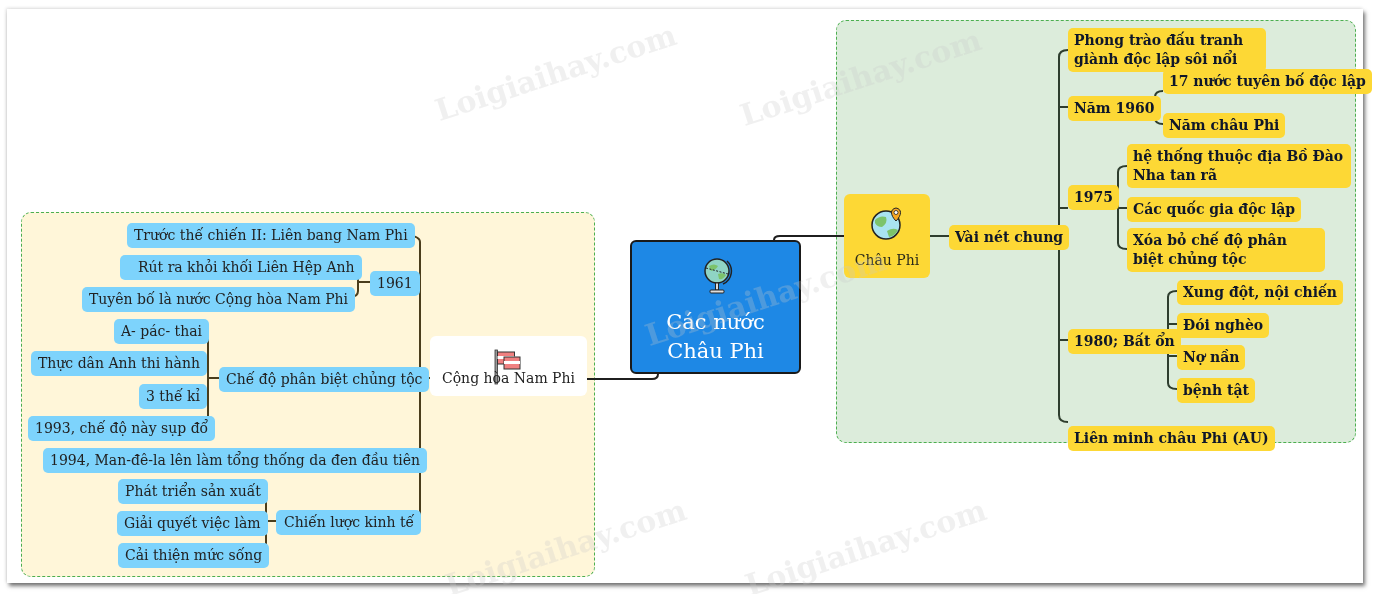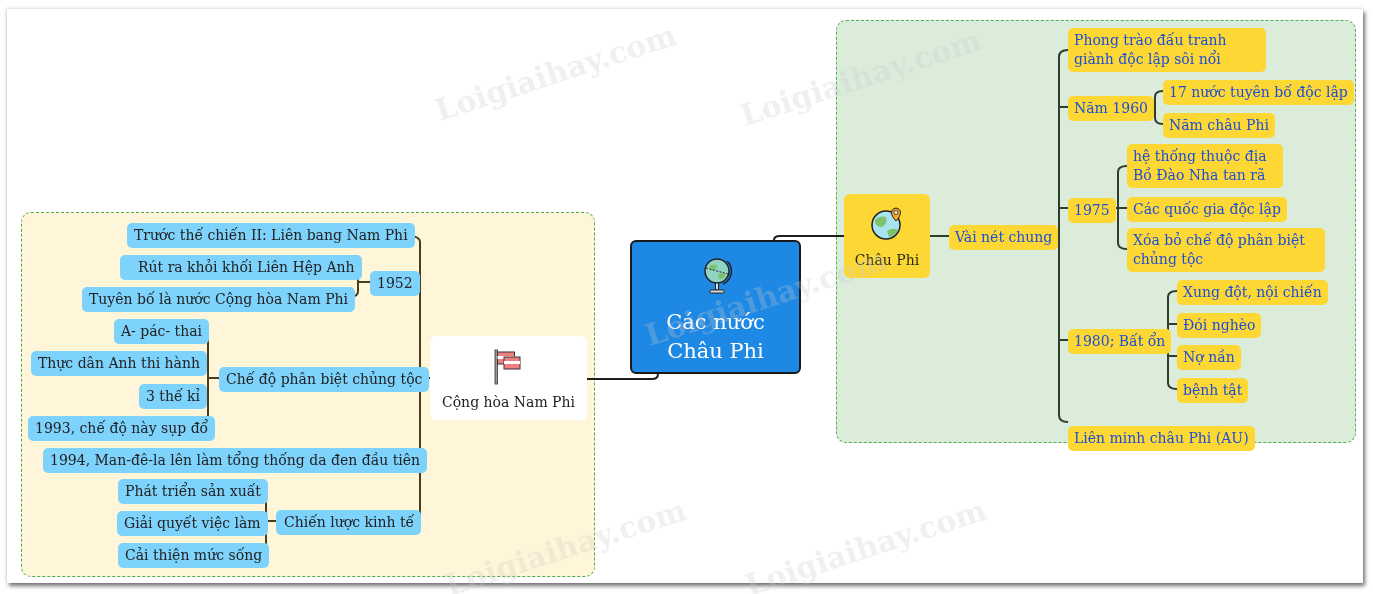--- a/index.html
+++ b/index.html
@@ -5,27 +5,27 @@
   html, body { margin:0; padding:0; }
   body { width:1373px; height:594px; position:relative; overflow:hidden; background:#ffffff; font-family:"DejaVu Serif", serif; }
   .frame { position:absolute; left:7px; top:9px; width:1356px; height:574px; background:#ffffff; box-shadow: 2px 3px 4px rgba(0,0,0,0.55), -1px -1px 3px rgba(0,0,0,0.12); }
   .wm { position:absolute; color:rgba(200,200,200,0.28); font-family:"DejaVu Serif", serif; font-weight:bold; font-size:30px; transform:rotate(-18deg); white-space:nowrap; pointer-events:none; z-index:20; }
   .region { position:absolute; border:1.5px dashed #4caf50; border-radius:10px; }
   .region-left { left:21px; top:212px; width:572px; height:363px; background:#fff6d9; }
   .region-right { left:836px; top:20px; width:518px; height:421px; background:#dcecdb; }
   svg.lines { position:absolute; left:0; top:0; width:1373px; height:594px; z-index:2; }
   .node { position:absolute; z-index:3; font-size:14px; color:#222; line-height:19px; border-radius:5px; white-space:nowrap; box-sizing:border-box; }
   .w { background:#7dd3fc; padding:3px 7px; }
-  .y { background:#fdd835; padding:3px 6px; color:#1d4ed8; }
+  .y { background:#fdd835; padding:3px 6px; color:#0f172a;font-weight:bold; }
   .wrap { white-space:normal; }
   .root { position:absolute; z-index:4; left:630px; top:240px; width:171px; height:134px; background:#1e88e5; border:2px solid #1a1a1a; border-radius:6px; box-sizing:border-box; color:#ffffff; text-align:center; }
   .root .title { position:absolute; left:0; right:0; top:66px; font-size:21px; line-height:29px; }
   .root .icon { position:absolute; left:69px; top:14px; width:32px; height:40px; }
   .sub-main { position:absolute; z-index:3; box-sizing:border-box; border-radius:6px; text-align:center; font-size:14px; }
-  .sa { left:430px; top:336px; width:157px; height:84px; background:#ffffff; color:#222; }
+  .sa { left:430px; top:336px; width:157px; height:60px; background:#ffffff; color:#222; }
   .sb { left:844px; top:194px; width:86px; height:84px; background:#fdd835; color:#2a2a1a; }
   .sub-main .lbl { position:absolute; left:0; right:0; bottom:10px; }
 </style>
 </head>
 <body>
 
 <div class="frame"></div>
 
 <div class="region region-left"></div>
 <div class="region region-right"></div>
@@ -99,21 +99,21 @@
     <rect x="3" y="2" width="2.5" height="34" fill="#999" stroke="#333" stroke-width="0.8"></rect>
     <rect x="5.5" y="4" width="17" height="12" fill="#f08080" stroke="#333" stroke-width="1"></rect>
     <rect x="5.5" y="8" width="17" height="3" fill="#ffffff"></rect>
     <rect x="12" y="9" width="16" height="12" fill="#f08080" stroke="#333" stroke-width="1"></rect>
     <rect x="12" y="13" width="16" height="3" fill="#ffffff"></rect>
   </svg>
   <div class="lbl">Cộng hòa Nam Phi</div>
 </div>
 
 <div class="node w" style="left:127px;top:223px;">Trước thế chiến II: Liên bang Nam Phi</div>
-<div class="node w" style="left:370px;top:271px;">1952</div>
+<div class="node w" style="left:370px;top:271px;">1961</div>
 <div class="node w" style="left:120px;top:255px;padding-left:18px;">Rút ra khỏi khối Liên Hệp Anh</div>
 <div class="node w" style="left:82px;top:287px;">Tuyên bố là nước Cộng hòa Nam Phi</div>
 <div class="node w" style="left:219px;top:367px;">Chế độ phân biệt chủng tộc</div>
 <div class="node w" style="left:114px;top:319px;">A- pác- thai</div>
 <div class="node w" style="left:31px;top:351px;">Thực dân Anh thi hành</div>
 <div class="node w" style="left:139px;top:384px;">3 thế kỉ</div>
 <div class="node w" style="left:28px;top:416px;">1993, chế độ này sụp đổ</div>
 <div class="node w" style="left:43px;top:448px;">1994, Man-đê-la lên làm tổng thống da đen đầu tiên</div>
 <div class="node w" style="left:276px;top:510px;padding-left:8px;">Chiến lược kinh tế</div>
 <div class="node w" style="left:118px;top:479px;">Phát triển sản xuất</div>
@@ -127,24 +127,24 @@
     <path d="M17 26 Q23 22 28 25 Q25 31 19 32 Z" fill="#7cc36b"></path>
     <path d="M26 16 C20 10 20 4 26 3 C32 4 32 10 26 16 Z" fill="#f5a623" stroke="#222" stroke-width="1"></path>
     <circle cx="26" cy="7.5" r="2" fill="#fff" stroke="#222" stroke-width="0.8"></circle>
   </svg>
   <div class="lbl">Châu Phi</div>
 </div>
 
 <div class="node y" style="left:949px;top:225px;">Vài nét chung</div>
 <div class="node y wrap" style="left:1068px;top:28px;width:198px;">Phong trào đấu tranh giành độc lập sôi nổi</div>
 <div class="node y" style="left:1068px;top:96px;">Năm 1960</div>
-<div class="node y" style="left:1163px;top:80px;">17 nước tuyên bố độc lập</div>
+<div class="node y" style="left:1163px;top:69px;">17 nước tuyên bố độc lập</div>
 <div class="node y" style="left:1163px;top:113px;">Năm châu Phi</div>
-<div class="node y" style="left:1068px;top:198px;">1975</div>
-<div class="node y wrap" style="left:1127px;top:144px;width:156px;">hệ thống thuộc địa Bồ Đào Nha tan rã</div>
+<div class="node y" style="left:1068px;top:185px;">1975</div>
+<div class="node y wrap" style="left:1127px;top:144px;width:224px;">hệ thống thuộc địa Bồ Đào Nha tan rã</div>
 <div class="node y" style="left:1127px;top:197px;">Các quốc gia độc lập</div>
 <div class="node y wrap" style="left:1127px;top:228px;width:198px;">Xóa bỏ chế độ phân biệt chủng tộc</div>
 <div class="node y" style="left:1068px;top:329px;">1980; Bất ổn</div>
 <div class="node y" style="left:1177px;top:280px;">Xung đột, nội chiến</div>
 <div class="node y" style="left:1177px;top:313px;">Đói nghèo</div>
 <div class="node y" style="left:1177px;top:345px;">Nợ nần</div>
 <div class="node y" style="left:1177px;top:378px;text-align:right;">bệnh tật</div>
 <div class="node y" style="left:1068px;top:426px;">Liên minh châu Phi (AU)</div>
 
 <div class="wm" style="left:430px;top:55px;">Loigiaihay.com</div>

